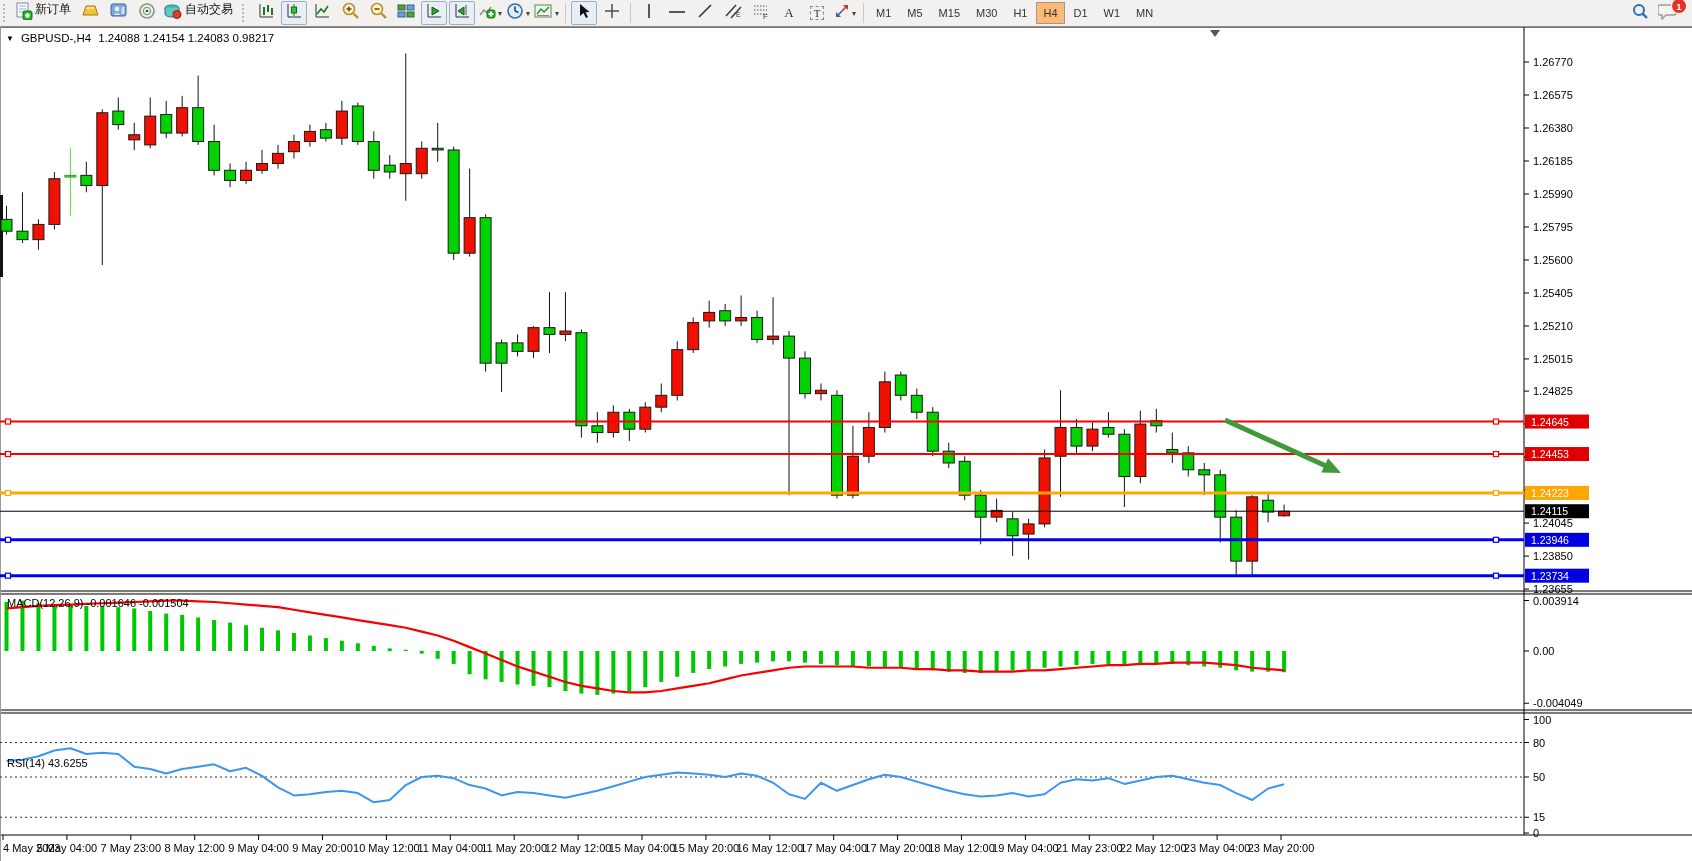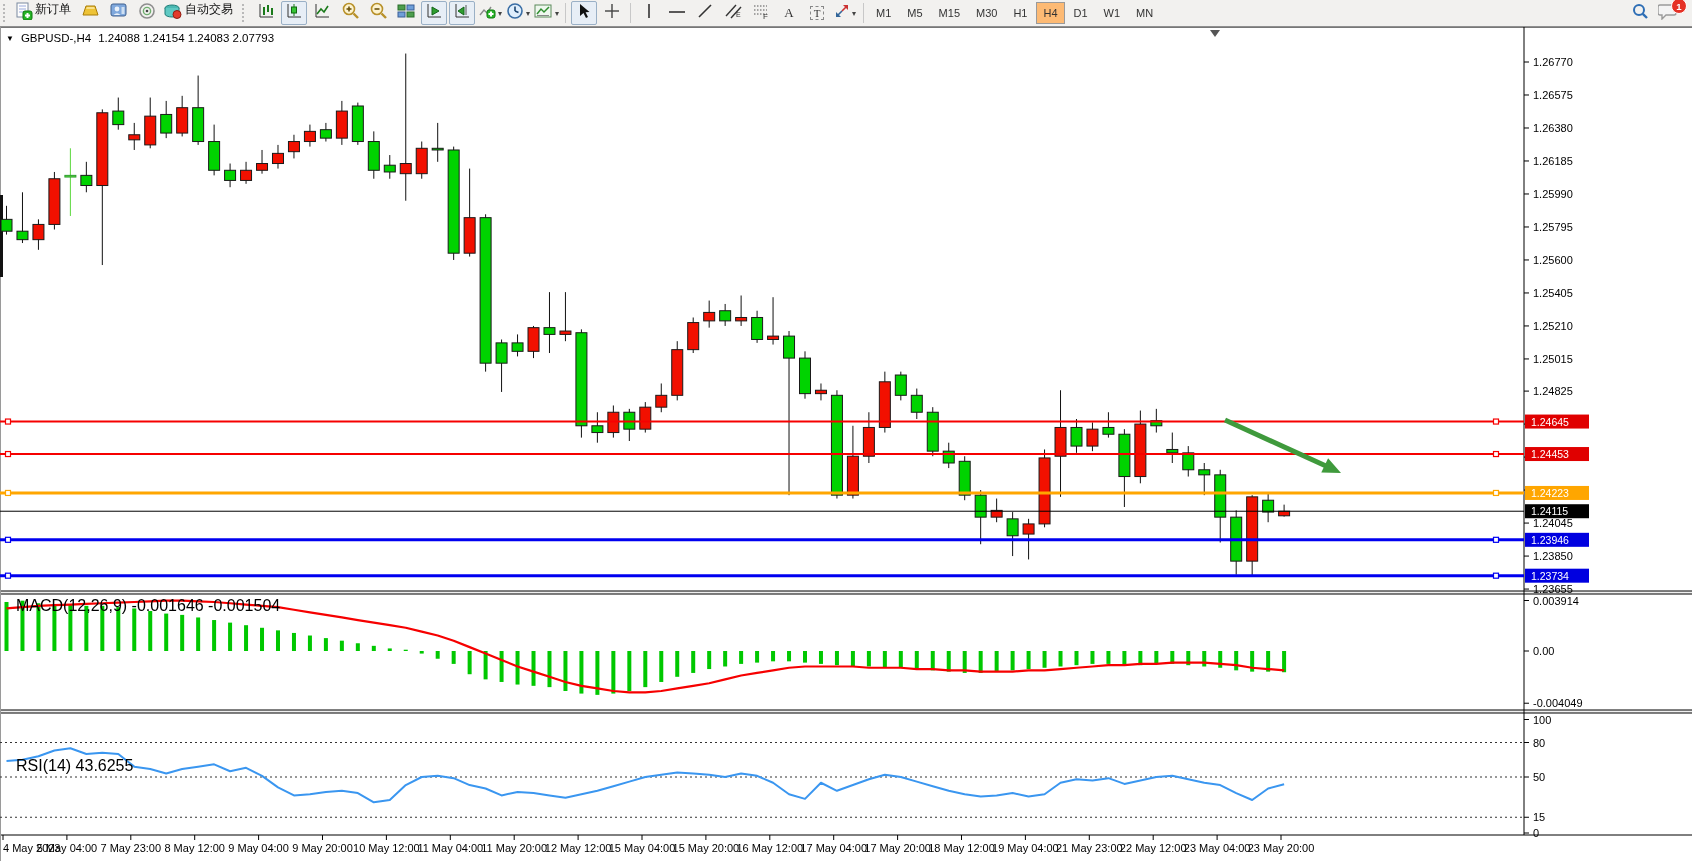--- a/index.html
+++ b/index.html
@@ -20,21 +20,21 @@
   #right-icons{margin-left:auto;display:flex;align-items:center;margin-right:10px;position:relative;}
   #chat-badge{position:absolute;top:-4px;right:-7px;width:14px;height:14px;border-radius:50%;
     background:#e53125;color:#fff;font-size:9.5px;font-weight:bold;display:flex;align-items:center;
     justify-content:center;border:1px solid #fff;}
   
   #chart-wrap{position:absolute;left:0;top:27px;width:1692px;height:834px;background:#fff;}
   #paint{position:absolute;left:0;top:0;}
   #chart-header{position:absolute;left:6px;top:5px;display:flex;align-items:center;gap:7px;
     font-size:11.5px;color:#000;z-index:3;}
   #collapse-tri{font-size:8px;color:#000;}
-  .pane-title{position:absolute;left:16px;font-size:16px;color:#000;z-index:3;white-space:nowrap;}
+  .pane-title{position:absolute;left:7px;font-size:11px;color:#000;z-index:3;white-space:nowrap;}
   #macd-title{top:570px;}
   #rsi-title{top:690px;margin-top:40px;}
 </style>
 </head>
 <body>
 
 <div id="toolbar">
   <div class="grip"></div>
 
   <div class="tb-btn">
@@ -692,21 +692,21 @@
       <rect x="1250.16" y="624" width="4" height="20.639999999999986" fill="#00c800"></rect>
       <rect x="1266.13" y="624" width="4" height="20.639999999999986" fill="#00c800"></rect>
       <rect x="1282.1000000000001" y="624" width="4" height="21.23339999999996" fill="#00c800"></rect>
       <polyline points="6.5,581.43 22.47,580.14 38.44,578.85 54.410000000000004,578.205 70.38,577.56 86.35000000000001,576.915 102.32000000000001,576.27 118.29,575.625 134.26,574.98 150.23000000000002,574.335 166.20000000000002,573.69 182.17000000000002,573.69 198.14000000000001,574.335 214.11,574.98 230.08,576.27 246.05,577.56 262.02,578.85 277.99,580.14 293.96000000000004,582.72 309.93,585.3 325.90000000000003,587.88 341.87,590.46 357.84000000000003,593.04 373.81,595.62 389.78000000000003,598.2 405.75,600.78 421.72,604.65 437.69,608.52 453.66,613.68 469.63,620.13 485.6,626.58 501.57,633.03 517.54,639.48 533.51,644.64 549.48,649.8 565.45,654.96 581.4200000000001,658.83 597.39,661.41 613.36,663.99 629.33,665.28 645.3000000000001,665.28 661.27,663.99 677.24,661.41 693.21,658.83 709.1800000000001,656.25 725.15,652.38 741.12,648.51 757.09,645.93 773.0600000000001,643.35 789.0300000000001,640.77 805,639.48 820.97,639.48 836.94,639.48 852.9100000000001,639.48 868.88,640.77 884.85,640.77 900.82,640.77 916.7900000000001,642.06 932.76,642.06 948.73,643.35 964.7,643.35 980.6700000000001,644.64 996.64,644.64 1012.61,644.64 1028.58,643.35 1044.55,643.35 1060.52,642.06 1076.49,640.77 1092.46,639.48 1108.43,638.19 1124.4,638.19 1140.3700000000001,636.9 1156.3400000000001,636.9 1172.31,635.61 1188.28,635.61 1204.25,635.61 1220.22,636.9 1236.19,638.19 1252.16,640.77 1268.13,642.06 1284.1000000000001,643.35" fill="none" stroke="#f60000" stroke-width="2.2" stroke-linejoin="round"></polyline>
       <polyline points="6.5,733.9 22.47,732.75 38.44,729.3 54.410000000000004,723.55 70.38,721.25 86.35000000000001,727 102.32000000000001,725.85 118.29,727 134.26,739.65 150.23000000000002,741.95 166.20000000000002,746.55 182.17000000000002,741.95 198.14000000000001,739.65 214.11,737.35 230.08,744.25 246.05,740.8 262.02,748.85 277.99,760.35 293.96000000000004,768.4 309.93,767.25 325.90000000000003,764.95 341.87,763.8 357.84000000000003,766.1 373.81,775.3 389.78000000000003,773 405.75,758.05 421.72,750 437.69,748.85 453.66,751.15 469.63,758.05 485.6,761.5 501.57,768.4 517.54,764.95 533.51,766.1 549.48,768.4 565.45,770.7 581.4200000000001,767.25 597.39,763.8 613.36,759.2 629.33,754.6 645.3000000000001,750 661.27,747.7 677.24,745.4 693.21,746.55 709.1800000000001,747.7 725.15,750 741.12,746.55 757.09,748.85 773.0600000000001,755.75 789.0300000000001,767.25 805,771.85 820.97,755.75 836.94,763.8 852.9100000000001,758.05 868.88,752.3 884.85,747.7 900.82,750 916.7900000000001,754.6 932.76,759.2 948.73,763.8 964.7,767.25 980.6700000000001,769.55 996.64,768.4 1012.61,766.1 1028.58,769.55 1044.55,767.25 1060.52,755.75 1076.49,752.3 1092.46,753.45 1108.43,751.15 1124.4,756.9 1140.3700000000001,753.45 1156.3400000000001,750 1172.31,748.85 1188.28,752.3 1204.25,755.75 1220.22,758.05 1236.19,766.1 1252.16,773 1268.13,761.5 1284.1000000000001,757.330675" fill="none" stroke="#3a96f0" stroke-width="2" stroke-linejoin="round"></polyline>
     </svg>
 
   <div id="chart-header">
     <span id="collapse-tri">▼</span>
     <span>GBPUSD-,H4</span>
-    <span>1.24088 1.24154 1.24083 2.07793</span>
+    <span>1.24088 1.24154 1.24083 0.98217</span>
   </div>
 
   <div id="macd-title" class="pane-title">
     <span>MACD(12,26,9)</span>
     <span>-0.001646 -0.001504</span>
   </div>
   <div id="rsi-title" class="pane-title">
     <span>RSI(14)</span>
     <span>43.6255</span>
   </div>

